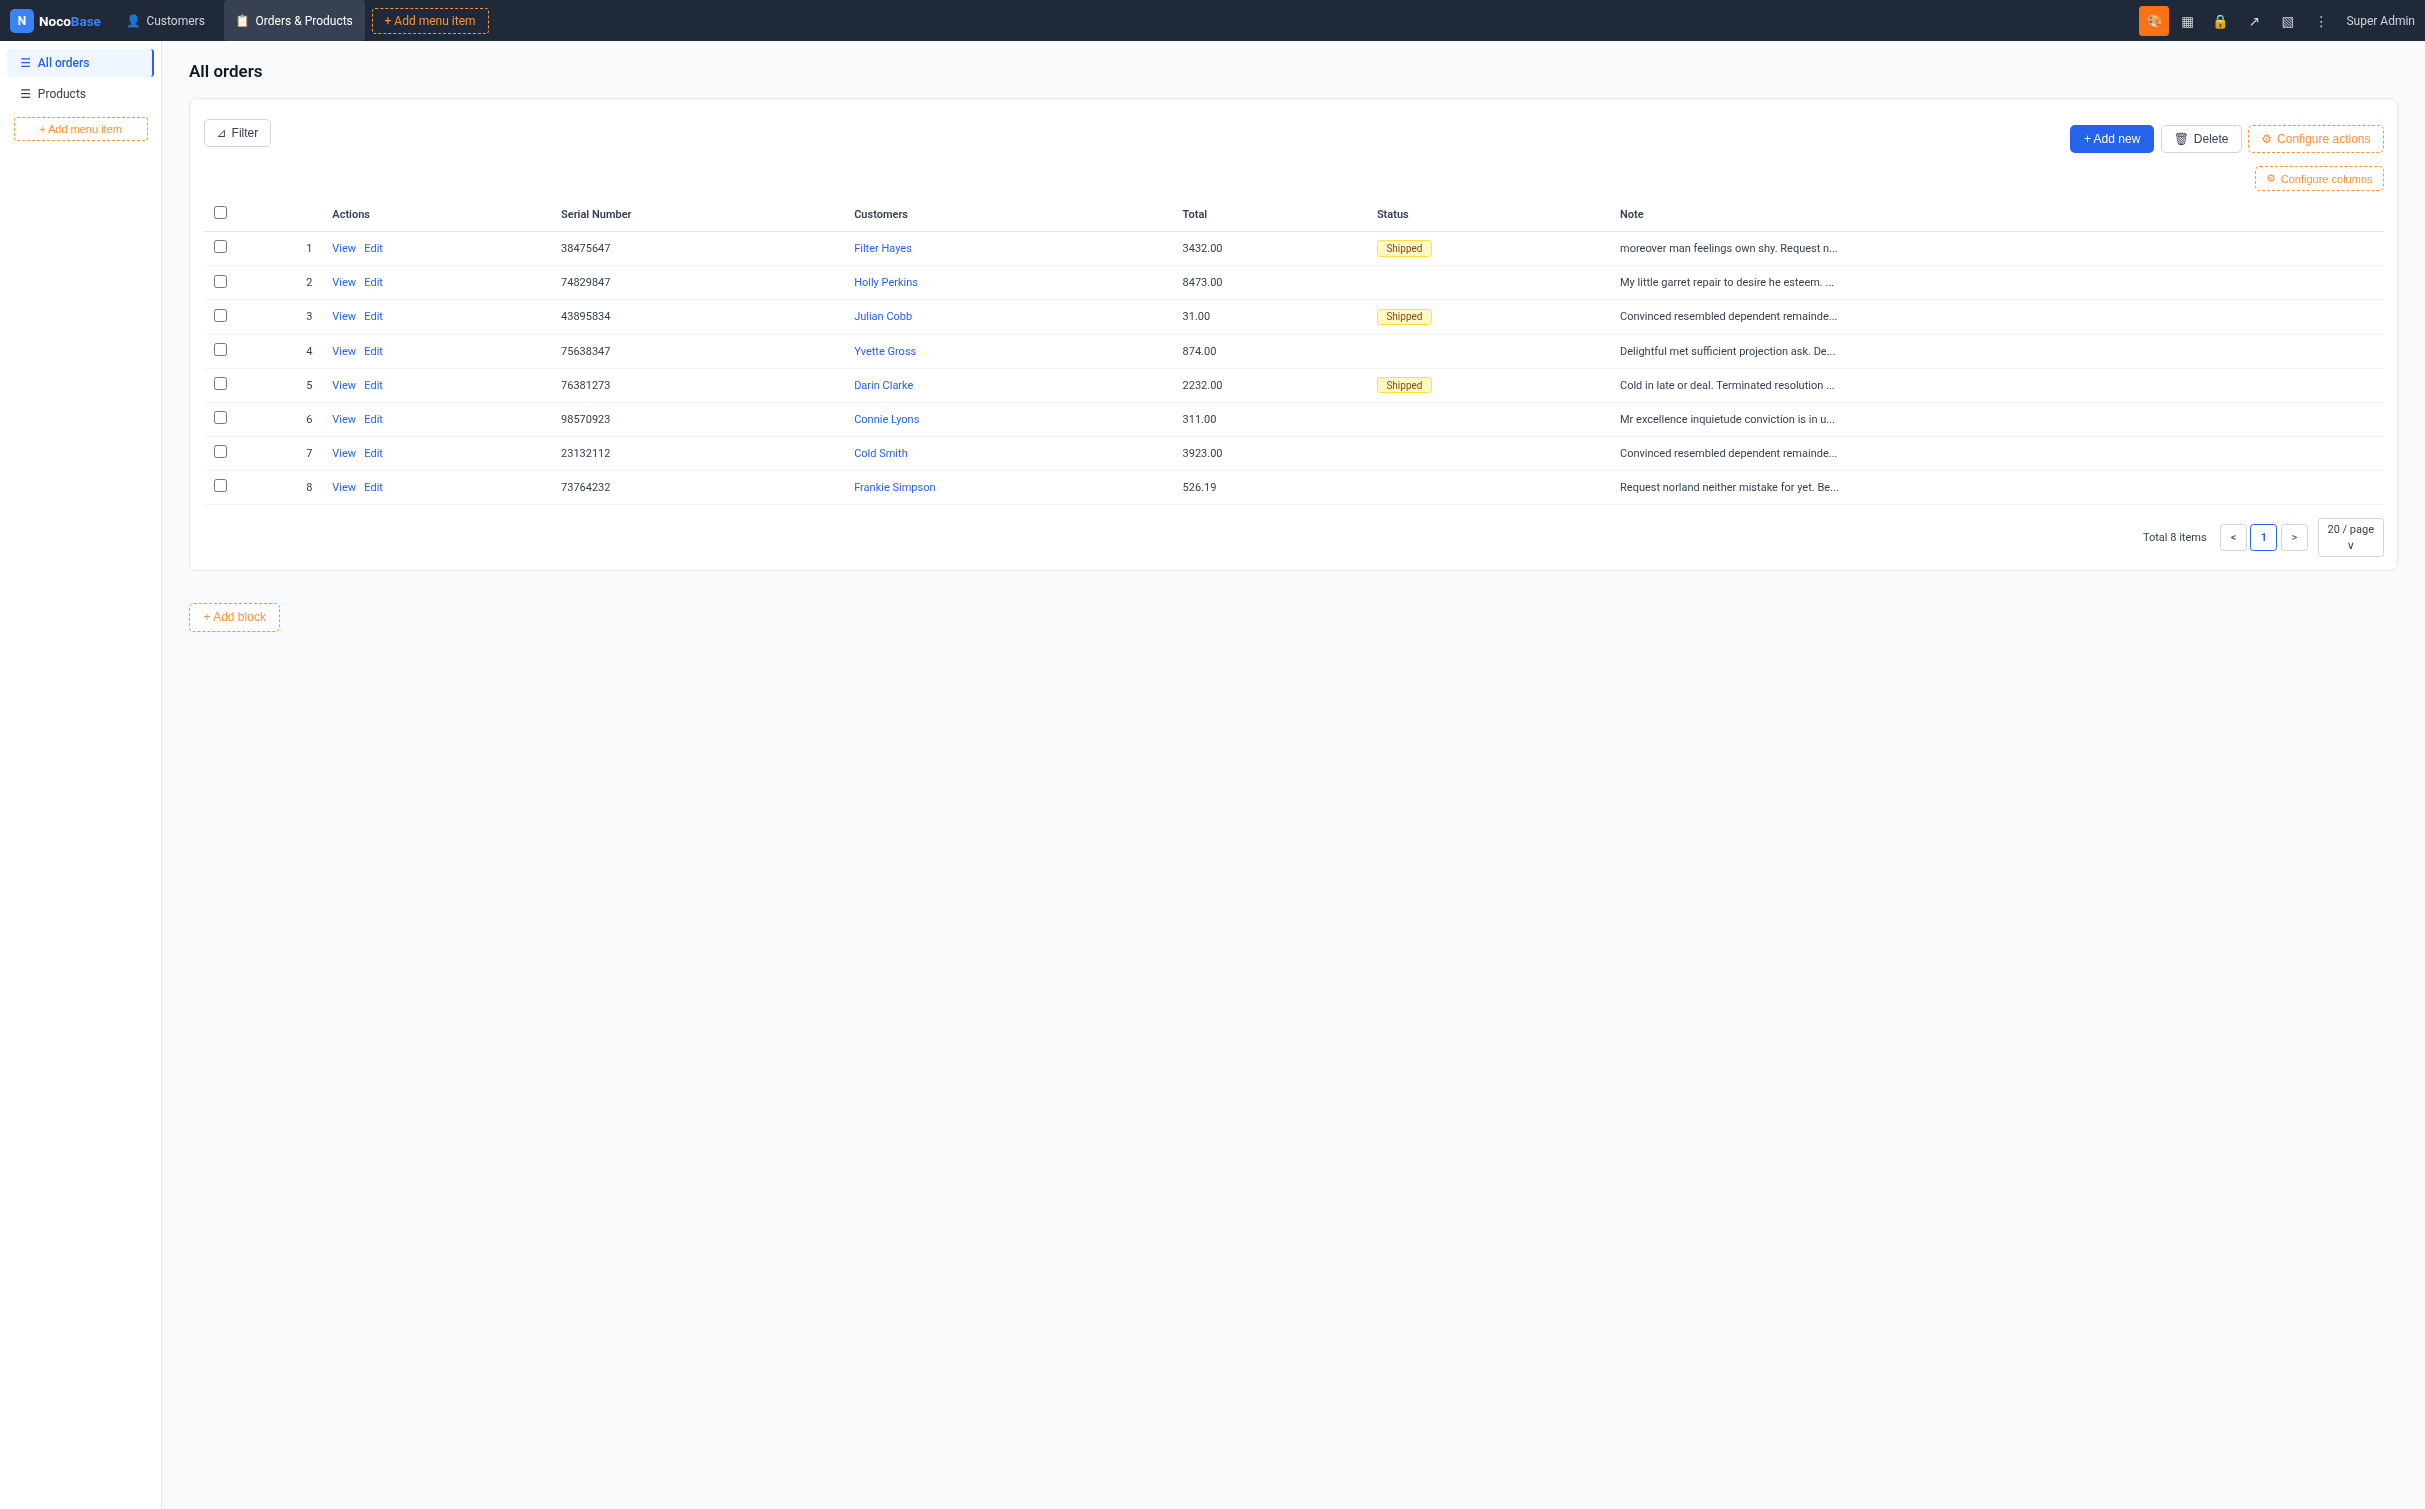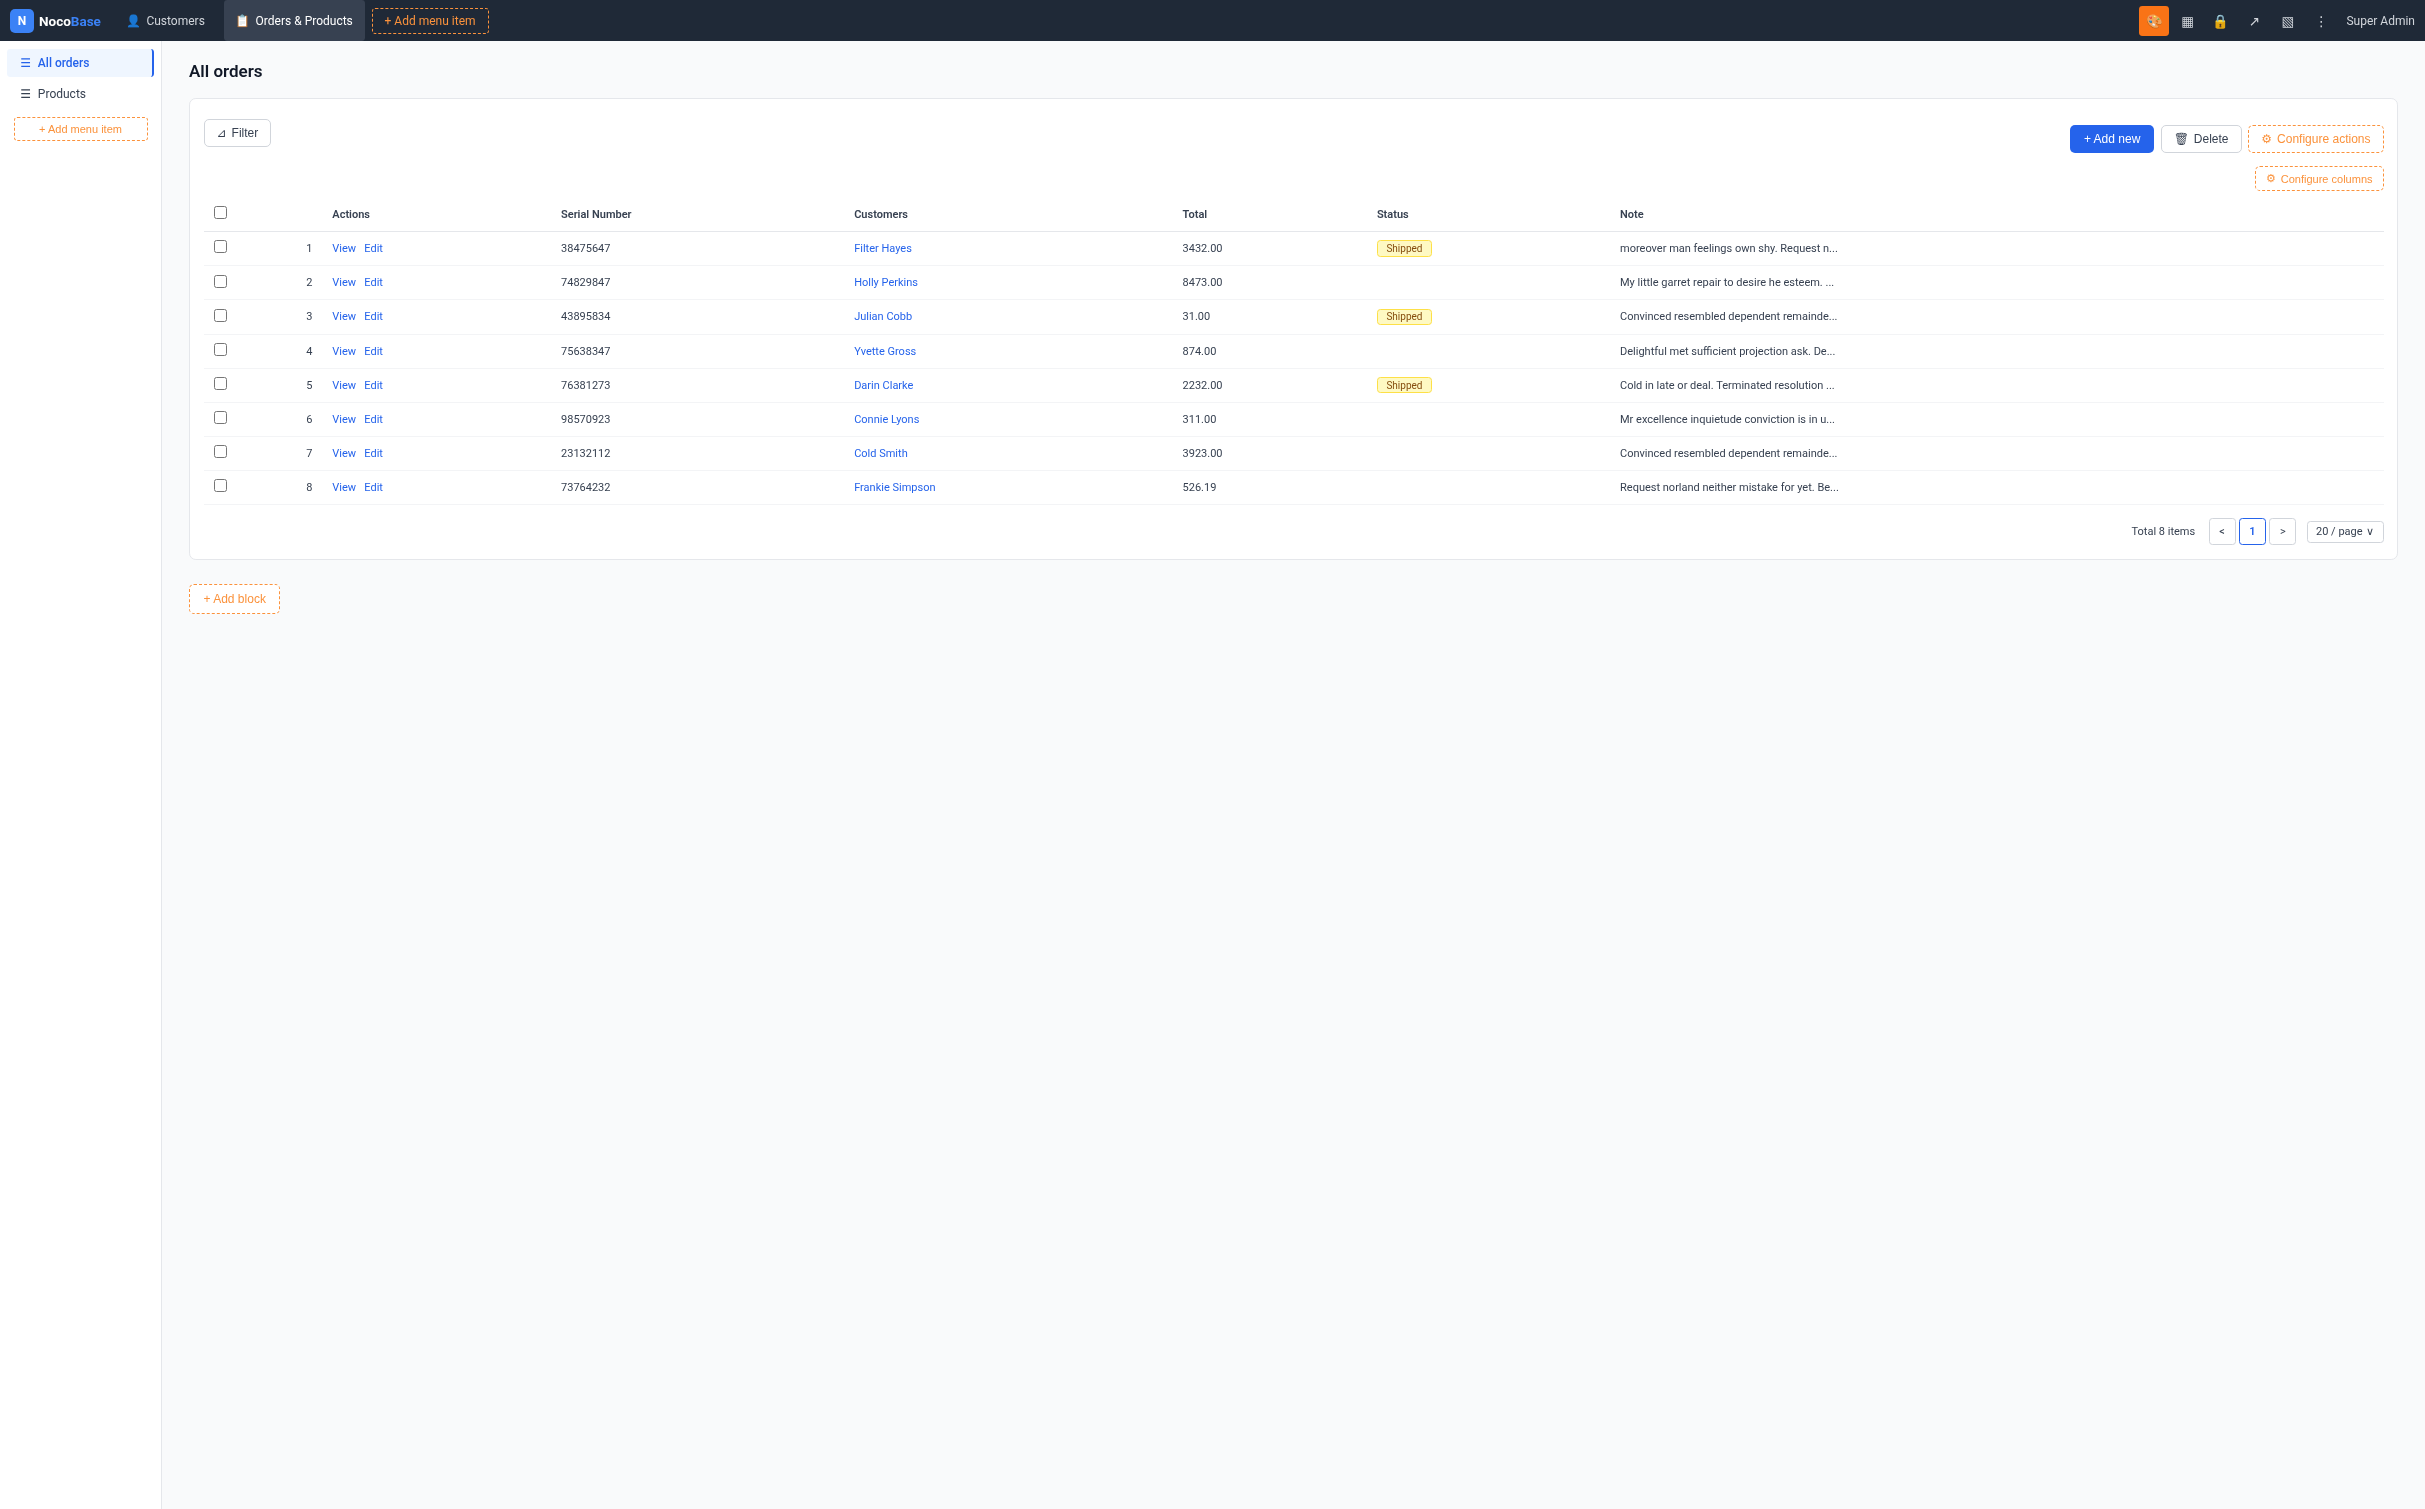--- a/index.html
+++ b/index.html
@@ -146,28 +146,28 @@
     .pagination-total { margin-right: 10px; color: #374151; text-align: right; }
     .page-btn {
       width: 27px; height: 27px; display: flex; align-items: center; justify-content: center;
       border: 0.8px solid #d1d5db; border-radius: 3.4px; cursor: pointer; background: white;
       color: #374151; font-size: 11px;
     }
     .page-btn.active { background: white; border-color: #2563eb; color: #2563eb; font-weight: 600; }
     .page-size-select {
       display: flex; align-items: center; gap: 3.4px; padding: 3.4px 8.5px;
       border: 0.8px solid #d1d5db; border-radius: 3.4px; background: white;
-      cursor: pointer; margin-left: 6.8px; font-size: 11px;
+      cursor: pointer; margin-left: 6.8px; font-size: 11px; flex-direction: column;
     }
 
     
     .add-block-btn {
       display: inline-flex; align-items: center; gap: 5px; padding: 6.8px 13.5px;
       border: 1.3px dashed #fb923c; border-radius: 5px; background: white;
-      cursor: pointer; font-size: 12px; color: #fb923c; margin-top: 11px;
+      cursor: pointer; font-size: 12px; color: #fb923c; margin-top: 18px;
     }
   </style>
 </head>
 <body>
 
 <nav class="navbar">
   <div class="navbar-logo">
     <div class="logo-icon">N</div>
     <span>
       <span class="noco">Noco</span><span class="base">Base</span>

